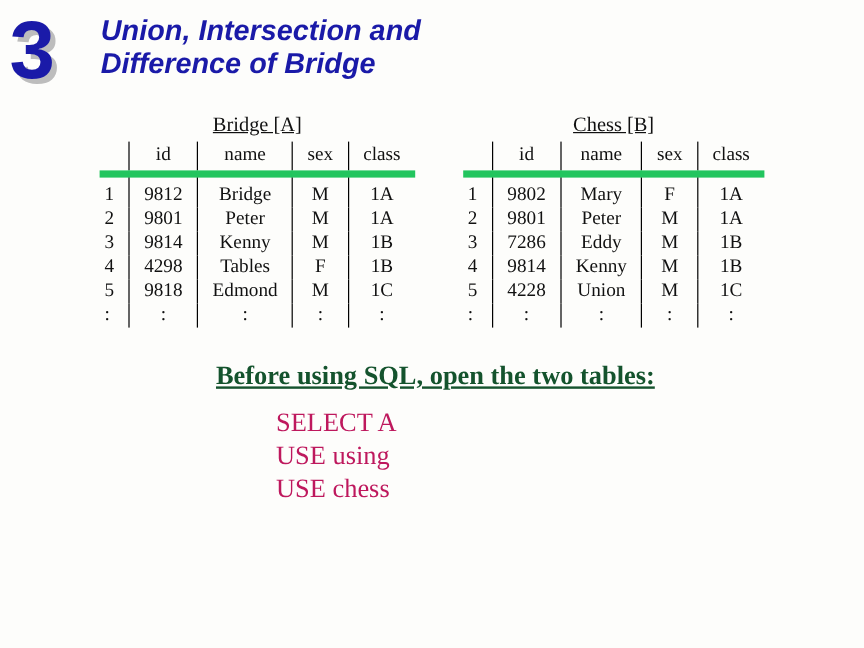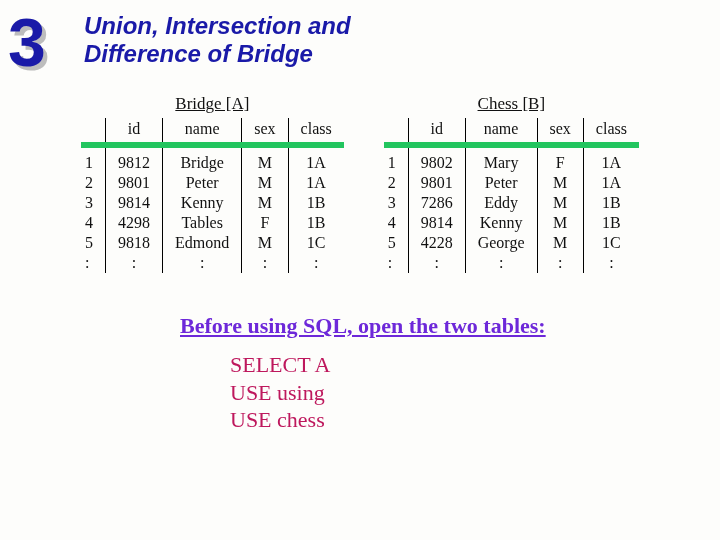--- a/index.html
+++ b/index.html
@@ -81,26 +81,26 @@
   }
   td.rownum { text-align: left; padding-left: 4px; padding-right: 8px;}
   
   th.col-id, td.col-id,
   th.col-name, td.col-name,
   th.col-sex, td.col-sex,
   th.col-class, td.col-class {
     border-left: 1px solid #000;
   }
   .instruction {
-    margin-top: 40px;
+    margin-top: 27px;
     margin-left: 180px;
     font-family: 'Times New Roman', Times, serif;
     font-size: 22px;
     font-weight: bold;
-    color: #6d28d9;
+    color: #14532d;
     text-decoration: underline;
   }
   .code {
     margin-top: 12px;
     margin-left: 230px;
     font-family: 'Times New Roman', Times, serif;
     font-size: 22px;
     color: #be185d;
     line-height: 1.25;
   }
@@ -217,21 +217,21 @@
         <tr>
           <td class="rownum">4</td>
           <td class="col-id">9814</td>
           <td class="col-name">Kenny</td>
           <td class="col-sex">M</td>
           <td class="col-class">1B</td>
         </tr>
         <tr>
           <td class="rownum">5</td>
           <td class="col-id">4228</td>
-          <td class="col-name">George</td>
+          <td class="col-name">Union</td>
           <td class="col-sex">M</td>
           <td class="col-class">1C</td>
         </tr>
         <tr>
           <td class="rownum">:</td>
           <td class="col-id">:</td>
           <td class="col-name">:</td>
           <td class="col-sex">:</td>
           <td class="col-class">:</td>
         </tr>

